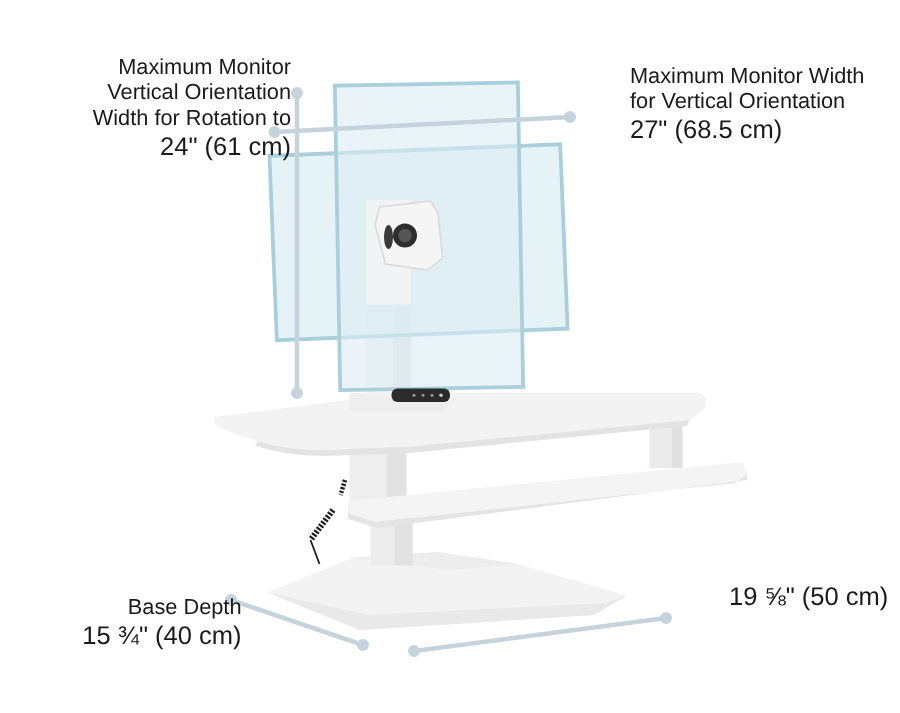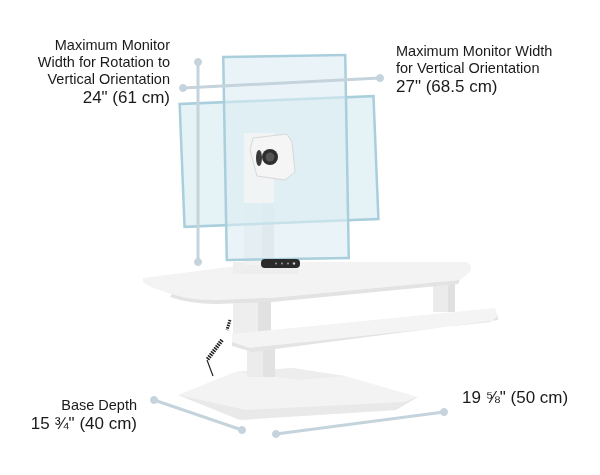--- a/index.html
+++ b/index.html
@@ -1,18 +1,18 @@
 <!DOCTYPE html>
 <html><head>
   <meta charset="utf-8">
   <style>
     html, body { margin: 0; padding: 0; background: #ffffff; }
     body { width: 600px; height: 475px; position: relative; overflow: hidden;
            font-family: "Liberation Sans", "DejaVu Sans", sans-serif; color: #1a1a1a; }
-    .label { position: absolute; line-height: 1.18; }
+    .label { position: absolute; line-height: 1.18; padding-left: 24px; }
     .label .title { font-size: 14.5px; display: block; }
     .label .value { font-size: 17px; display: block; }
     .right-align { text-align: right; }
     .left-align { text-align: left; }
     #lbl-rotation { left: 0; top: 37px; width: 170px; }
     #lbl-landscape { left: 396px; top: 43px; width: 204px; }
     #lbl-depth { left: 0; top: 381px; width: 137px; margin-top: 16px; }
     #lbl-width { left: 462px; top: 388px; width: 138px; }
     svg.illustration { position: absolute; left: 0; top: 0; }
   </style>
@@ -101,22 +101,22 @@
 
   <g stroke="#c5d3dc" fill="#c5d3dc">
     <line x1="276" y1="434" x2="444" y2="412" stroke-width="3"></line>
     <circle cx="276" cy="434" r="3.5"></circle>
     <circle cx="444" cy="412" r="3.5"></circle>
   </g>
 </svg>
 
 <div id="lbl-rotation" class="label right-align">
   <span class="title">Maximum Monitor</span>
+  <span class="title">Vertical Orientation</span>
   <span class="title">Width for Rotation to</span>
-  <span class="title">Vertical Orientation</span>
   <span class="value">24" (61 cm)</span>
 </div>
 
 <div id="lbl-landscape" class="label left-align">
   <span class="title">Maximum Monitor Width</span>
   <span class="title">for Vertical Orientation</span>
   <span class="value">27" (68.5 cm)</span>
 </div>
 
 <div id="lbl-depth" class="label right-align">

